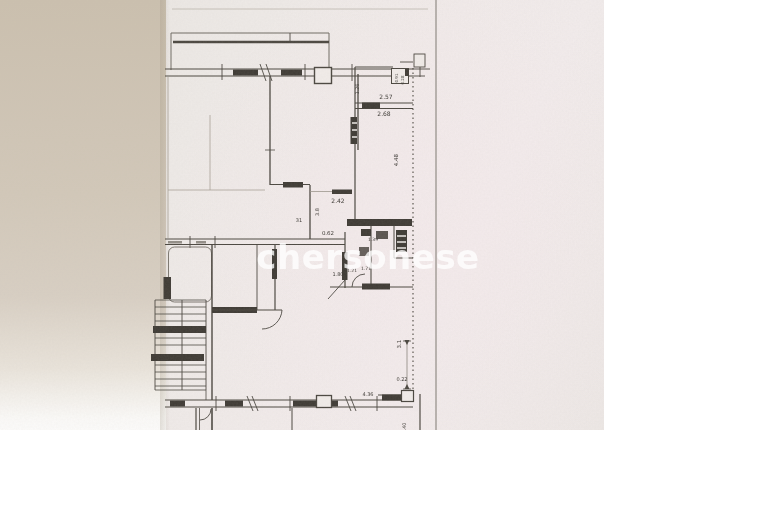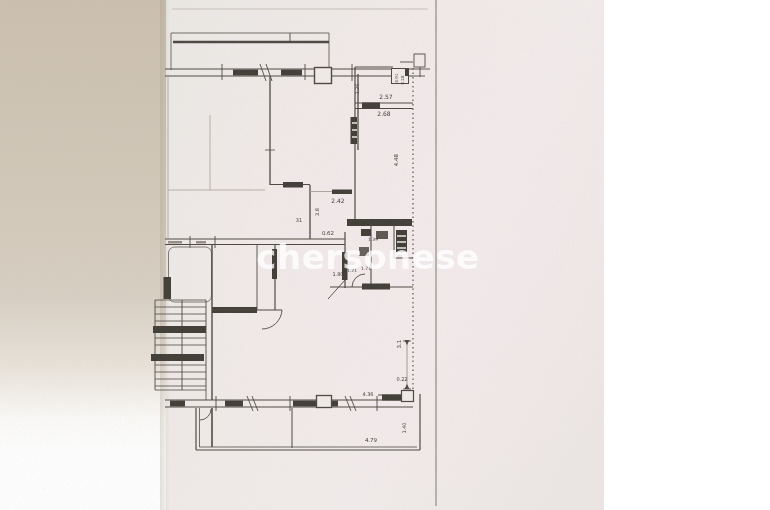--- a/index.html
+++ b/index.html
@@ -1,16 +1,16 @@
 <!DOCTYPE html>
 <html><head>
 <meta charset="utf-8">
 <style>
   html,body{margin:0;padding:0;background:#ffffff;}
-  .scene{position:relative;width:770px;height:510px;overflow:hidden;background:#ffffff;
+  .scene{position:relative;width:770px;height:430px;overflow:hidden;background:#ffffff;
          font-family:"DejaVu Sans",sans-serif;}
   
   .paper{position:absolute;left:0;top:0;width:604px;height:510px;
          background:linear-gradient(115deg,#e8e4df 0%,#eeeae7 30%,#f1ebea 55%,#f2ecec 70%,#ece7e4 100%);}
   .paper-tint{position:absolute;left:160px;top:0;width:444px;height:510px;
          background:radial-gradient(ellipse at 60% 45%, rgba(246,233,236,0.55) 0%, rgba(246,233,236,0) 70%);}
   
   .beige-strip{position:absolute;left:0;top:0;width:166px;height:510px;
          background:linear-gradient(180deg,#cbc0ae 0%,#d2c8b9 38%,#d8cfc3 58%,#e9e3da 72%,#fbfaf8 82%,#ffffff 88%);}
   .beige-edge{position:absolute;left:160px;top:0;width:10px;height:510px;

